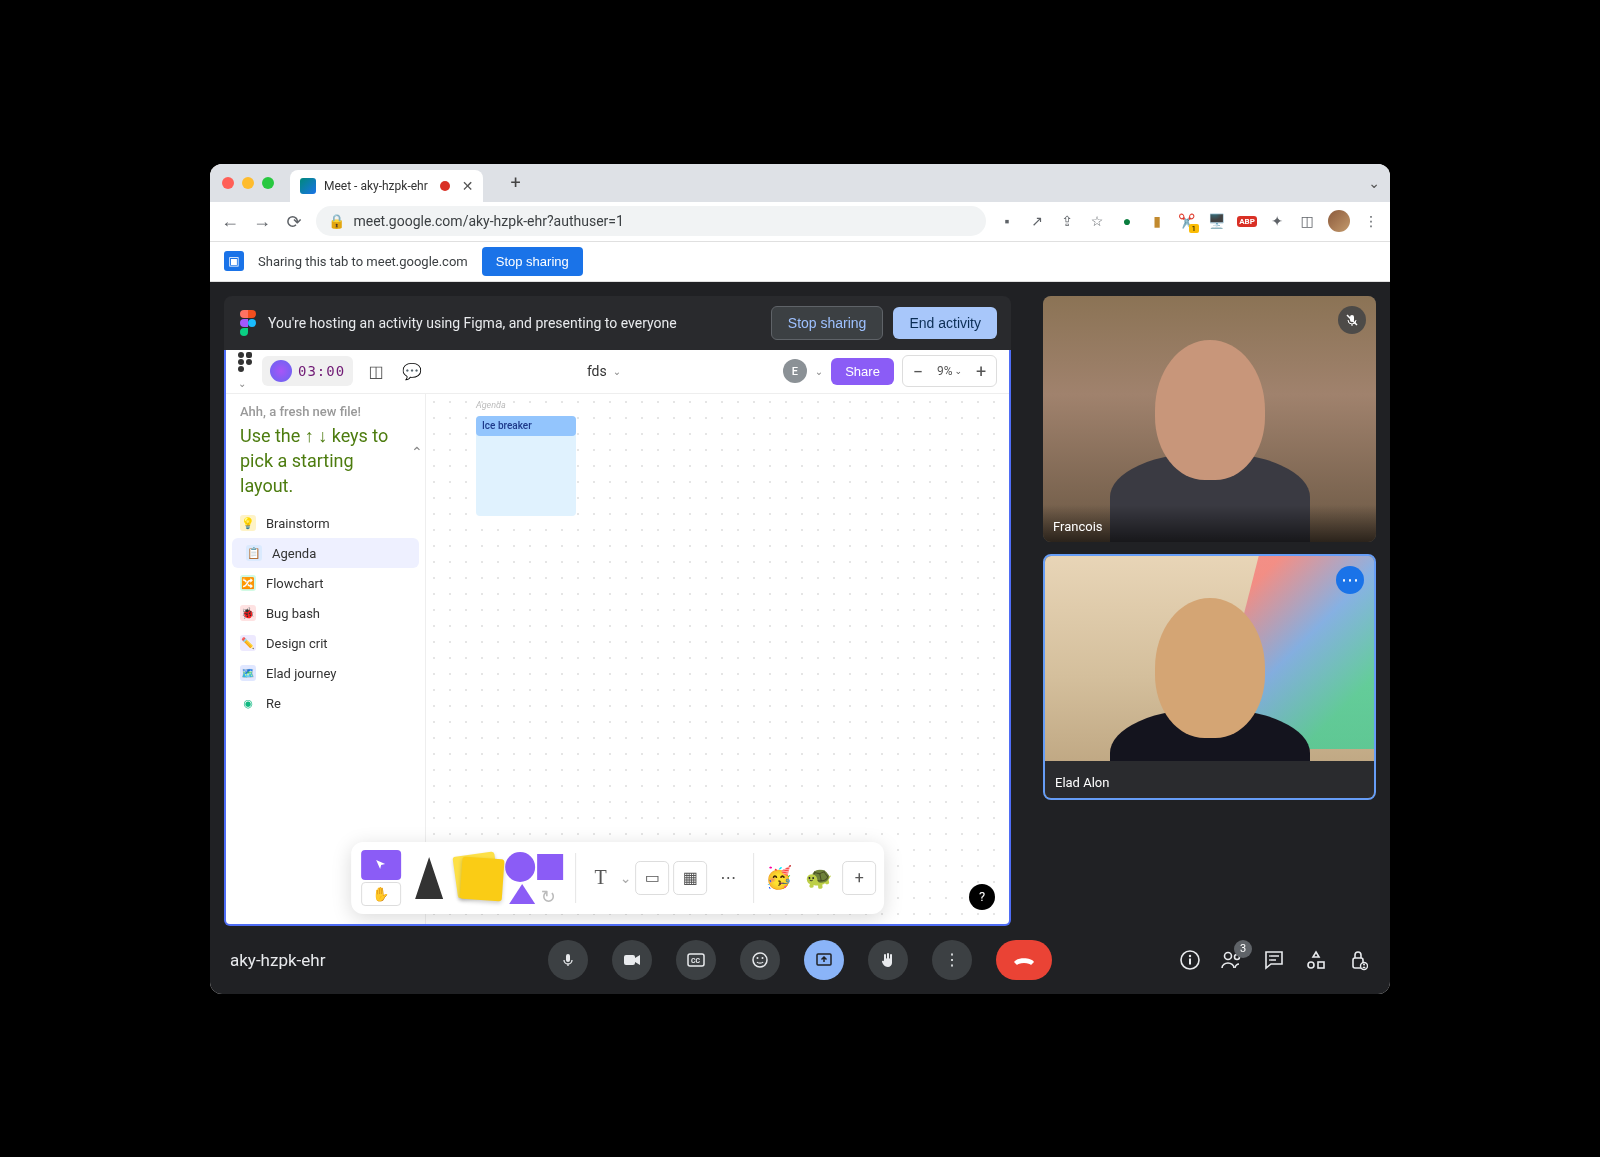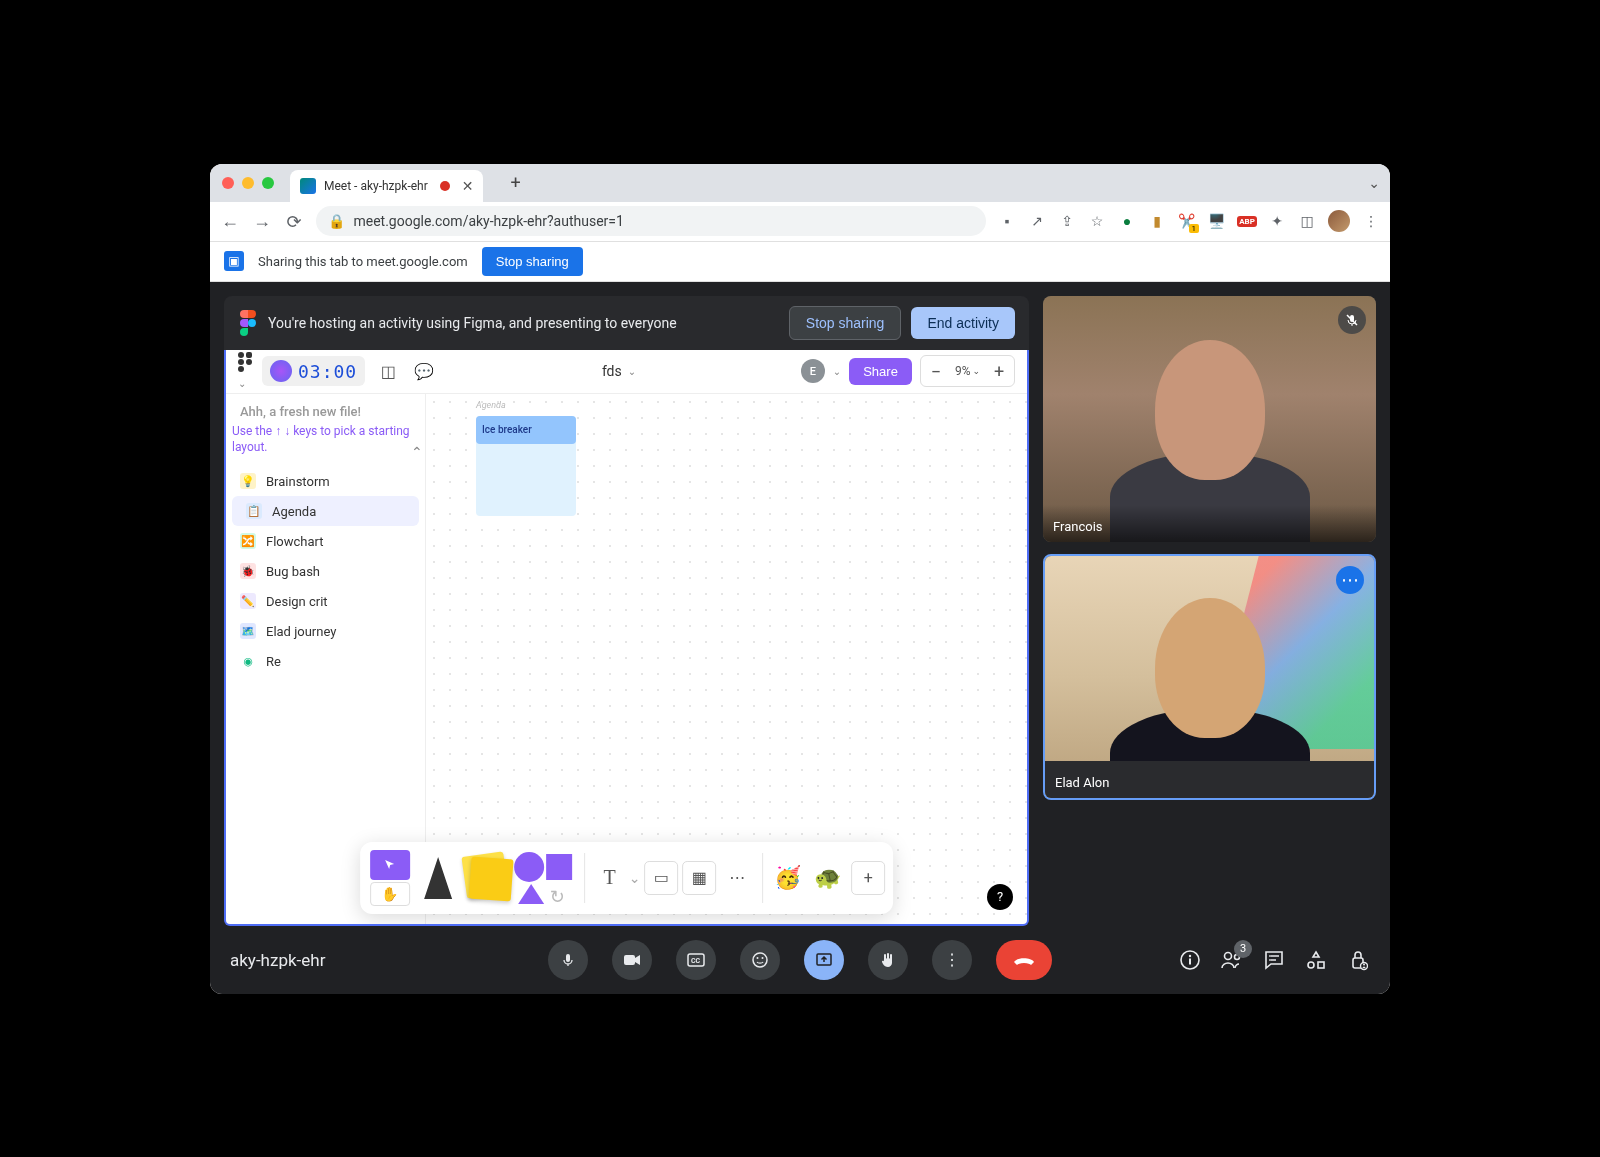--- a/index.html
+++ b/index.html
@@ -68,59 +68,59 @@
     display:flex;align-items:center;padding:0 14px;gap:14px;font-size:13px;color:#3c4043;
   }
   .share-icon-box{width:20px;height:20px;background:#1a73e8;border-radius:3px;display:flex;align-items:center;justify-content:center;color:#fff;font-size:12px}
   .stop-share-btn{background:#1a73e8;color:#fff;border:none;padding:7px 14px;border-radius:4px;font-size:13px;font-weight:500;cursor:pointer}
   
   .meet-body{flex:1;background:#202124;position:relative}
   
   .meet-grid{
     position:absolute;inset:0;display:flex;flex-direction:column;
   }
-  .meet-main{flex:1;display:flex;gap:14px;padding:14px 14px 0 14px}
+  .meet-main{flex:1;display:flex;gap:32px;padding:14px 14px 0 14px}
   .left-col{flex:1;display:flex;flex-direction:column;gap:0}
   .presenter-banner{
     background:#292a2d;border-radius:8px 8px 0 0;padding:10px 14px;display:flex;align-items:center;gap:10px;
   }
   .figma-logo{width:20px;height:20px;display:flex;align-items:center;justify-content:center}
   .banner-text{flex:1;color:#e8eaed;font-size:14px}
   .banner-btn{padding:8px 16px;border-radius:6px;font-size:14px;border:none;cursor:pointer}
   .btn-stop{background:#3c4043;color:#9ec1ff;border:1px solid #5f6368}
   .btn-end{background:#a8c7fa;color:#0b2e55;font-weight:500}
   .figjam-frame{flex:1;background:#fff;border:2px solid #4f6df5;border-top:none;border-radius:0 0 6px 6px;position:relative;overflow:hidden}
   
   .fj-top{height:44px;display:flex;align-items:center;padding:0 12px;gap:10px;border-bottom:1px solid #eee}
   .fj-menu{color:#555;font-size:16px}
   .fj-timer{background:#f0f0f0;border-radius:6px;padding:4px 8px;display:flex;align-items:center;gap:6px}
   .timer-face{width:22px;height:22px;border-radius:50%;background:radial-gradient(circle,#a855f7,#6366f1)}
-  .timer-digits{font-family:monospace;color:#1d4ed8;font-size:18px;letter-spacing:1px}
+  .timer-digits{font-family:monospace;color:#701a75;font-size:14px;letter-spacing:1px}
   .fj-ic{width:26px;height:26px;display:flex;align-items:center;justify-content:center;color:#555;border-radius:4px}
   .fj-filename{flex:1;text-align:center;font-size:14px;color:#333;display:flex;align-items:center;justify-content:center;gap:6px}
   .fj-name-caret{font-size:10px;color:#888}
   .fj-right{display:flex;align-items:center;gap:8px}
   .presence{width:24px;height:24px;border-radius:50%;background:#8b9196;color:#fff;font-size:11px;display:flex;align-items:center;justify-content:center;font-weight:500}
   .share-btn-fj{background:#8b5cf6;color:#fff;border:none;padding:6px 14px;border-radius:6px;font-size:13px;font-weight:500}
   .zoom-group{display:flex;align-items:center;gap:2px;border:1px solid #ddd;border-radius:6px;padding:2px}
   .zoom-b{width:26px;height:26px;display:flex;align-items:center;justify-content:center;color:#555;font-size:18px}
   .zoom-pct{font-size:12px;color:#555;padding:0 4px;display:flex;align-items:center;gap:2px}
   
   .fj-body{flex:1;display:flex;position:absolute;top:44px;left:0;right:0;bottom:0}
   .fj-left{width:200px;border-right:1px solid #eee;padding:10px 0;display:flex;flex-direction:column}
   .fj-title{font-size:13px;color:#999;padding:0 14px 4px;font-weight:500}
-  .fj-sub{font-size:12px;color:#8b5cf6;padding:0 6px 10px;line-height:1.4}
+  .fj-sub{font-size:18px;color:#4d7c0f;padding:0 14px 10px;line-height:1.4}
   .fj-close-x{position:absolute;left:185px;top:50px;color:#888;font-size:14px}
   .fj-item{display:flex;align-items:center;gap:10px;padding:7px 14px;font-size:13px;color:#333;cursor:pointer}
   .fj-item.active{background:#eef0ff;border-radius:6px;margin:0 6px}
   .fj-item-ic{width:16px;height:16px;border-radius:3px;display:flex;align-items:center;justify-content:center;font-size:11px}
   .fj-canvas{flex:1;position:relative;background-image:radial-gradient(#e5e5e5 1px, transparent 1px);background-size:16px 16px}
   .canvas-label{position:absolute;top:6px;left:50px;font-size:9px;color:#bbb;font-style:italic}
   .topic-col{position:absolute;top:22px;width:100px;height:100px;border-radius:4px}
-  .topic-hdr{height:28px;font-size:10px;display:flex;align-items:center;padding:0 6px;border-radius:4px;font-weight:500}
+  .topic-hdr{height:20px;font-size:10px;display:flex;align-items:center;padding:0 6px;border-radius:4px;font-weight:500}
   .col1{left:50px;background:#e0f2fe}.hdr1{background:#93c5fd;color:#1e3a8a}
   .col2{left:168px;background:#dcfce7}.hdr2{background:#86efac;color:#14532d}
   .col3{left:286px;background:#fef9c3}.hdr3{background:#fde68a;color:#713f12}
   
   .fj-bottombar{
     position:absolute;bottom:10px;left:50%;transform:translateX(-50%);
     background:#fff;border-radius:12px;box-shadow:0 4px 20px rgba(0,0,0,0.15);
     display:flex;align-items:center;padding:8px;gap:4px;height:72px;
   }
   .fj-tool{width:44px;height:56px;display:flex;align-items:center;justify-content:center;border-radius:6px}

